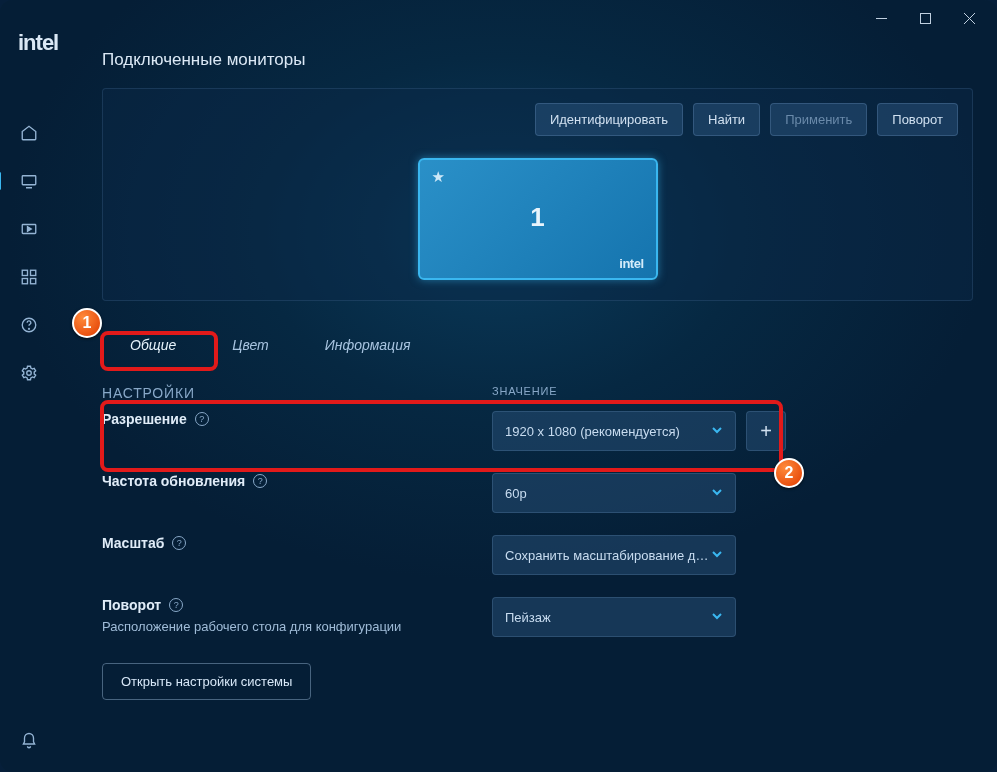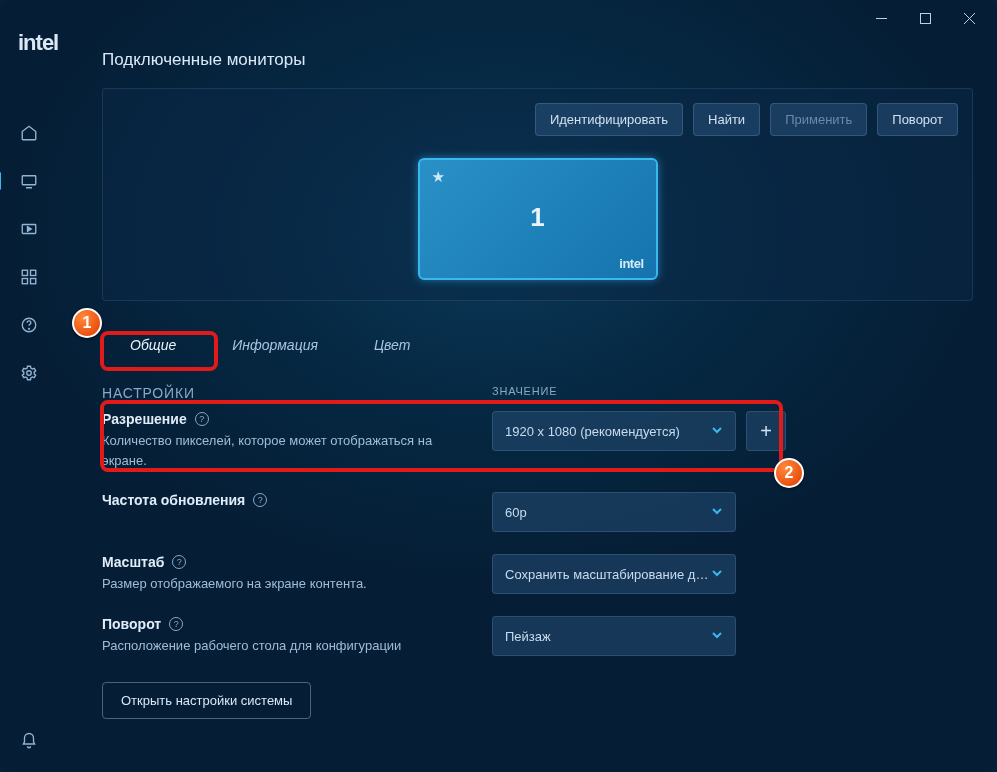--- a/index.html
+++ b/index.html
@@ -37,21 +37,21 @@
   .tabs { display: flex; gap: 0; margin: 24px 0 0 28px; font-style: italic; }
   .tab { padding: 12px 28px; font-size: 14px; color: #a8c4e0; cursor: pointer; border-bottom: 2px solid transparent; }
   .tab.active { color: #e8f4fc; }
   
   .headers { display: flex; margin: 18px 0 10px 28px; }
   .hdr-left { width: 390px; font-size: 14px; letter-spacing: 0.8px; color: #88a8c8; }
   .hdr-right { font-size: 11px; letter-spacing: 0.8px; color: #88a8c8; }
   
   .settings { margin-left: 28px; display: flex; flex-direction: column; gap: 22px; }
   .setting-row { display: flex; align-items: flex-start; }
-  .setting-left { width: 390px; padding-right: 20px; }
+  .setting-left { width: 390px; }
   .setting-title { font-size: 14px; color: #e0ecf8; font-weight: 600; display: flex; align-items: center; gap: 8px; }
   .setting-title .help { width: 14px; height: 14px; border: 1px solid #88a8c8; border-radius: 50%; display: inline-flex; align-items: center; justify-content: center; font-size: 9px; color: #88a8c8; cursor: pointer; font-weight: 400;}
   .setting-desc { font-size: 13px; color: #a0bcd8; margin-top: 4px; line-height: 1.5; }
   .setting-right { display: flex; align-items: center; gap: 10px; }
   .select { width: 244px; height: 40px; background: rgba(40,80,120,0.5); border: 1px solid rgba(100,140,180,0.3); border-radius: 4px; display: flex; align-items: center; justify-content: space-between; padding: 8px 12px; font-size: 13px; color: #c8dcf0; cursor: pointer; white-space: nowrap; overflow: hidden;}
   .select .sel-text { overflow: hidden; text-overflow: ellipsis; }
   .select .chev { color: #3ab7f0; flex-shrink: 0; }
   .plus-btn { width: 40px; height: 40px; background: rgba(40,80,120,0.5); border: 1px solid rgba(100,140,180,0.3); border-radius: 4px; display: flex; align-items: center; justify-content: center; font-size: 20px; color: #d0e0f0; cursor: pointer; }
   
   .sys-btn-row { margin: 26px 0 0 28px; }
@@ -148,37 +148,36 @@
         </div>
         <div class="monitor-box">
           <span class="star">★</span>
           <span class="num">1</span>
           <span class="brand">intel</span>
         </div>
       </div>
 
       <div class="tabs">
         <div class="tab active">Общие</div>
+        <div class="tab">Цвет</div>
         <div class="tab">Информация</div>
-        <div class="tab">Цвет</div>
       </div>
 
       <div class="headers">
         <div class="hdr-left">НАСТРОЙКИ</div>
         <div class="hdr-right">ЗНАЧЕНИЕ</div>
       </div>
 
       <div class="settings">
         <div class="setting-row">
           <div class="setting-left">
             <div class="setting-title">
               <span>Разрешение</span>
               <span class="help">?</span>
             </div>
-            <div class="setting-desc">Количество пикселей, которое может отображаться на экране.</div>
           </div>
           <div class="setting-right">
             <div class="select">
               <span class="sel-text">1920 x 1080 (рекомендуется)</span>
               <span class="chev"><svg width="12" height="12" viewBox="0 0 12 12" fill="none" stroke="currentColor" stroke-width="2">
                     <path d="M2 4l4 4 4-4"></path>
                   </svg></span>
             </div>
             <div class="plus-btn">+</div>
           </div>
@@ -200,21 +199,20 @@
             </div>
           </div>
         </div>
 
         <div class="setting-row">
           <div class="setting-left">
             <div class="setting-title">
               <span>Масштаб</span>
               <span class="help">?</span>
             </div>
-            <div class="setting-desc">Размер отображаемого на экране контента.</div>
           </div>
           <div class="setting-right">
             <div class="select">
               <span class="sel-text">Сохранить масштабирование ди...</span>
               <span class="chev"><svg width="12" height="12" viewBox="0 0 12 12" fill="none" stroke="currentColor" stroke-width="2">
                     <path d="M2 4l4 4 4-4"></path>
                   </svg></span>
             </div>
           </div>
         </div>

